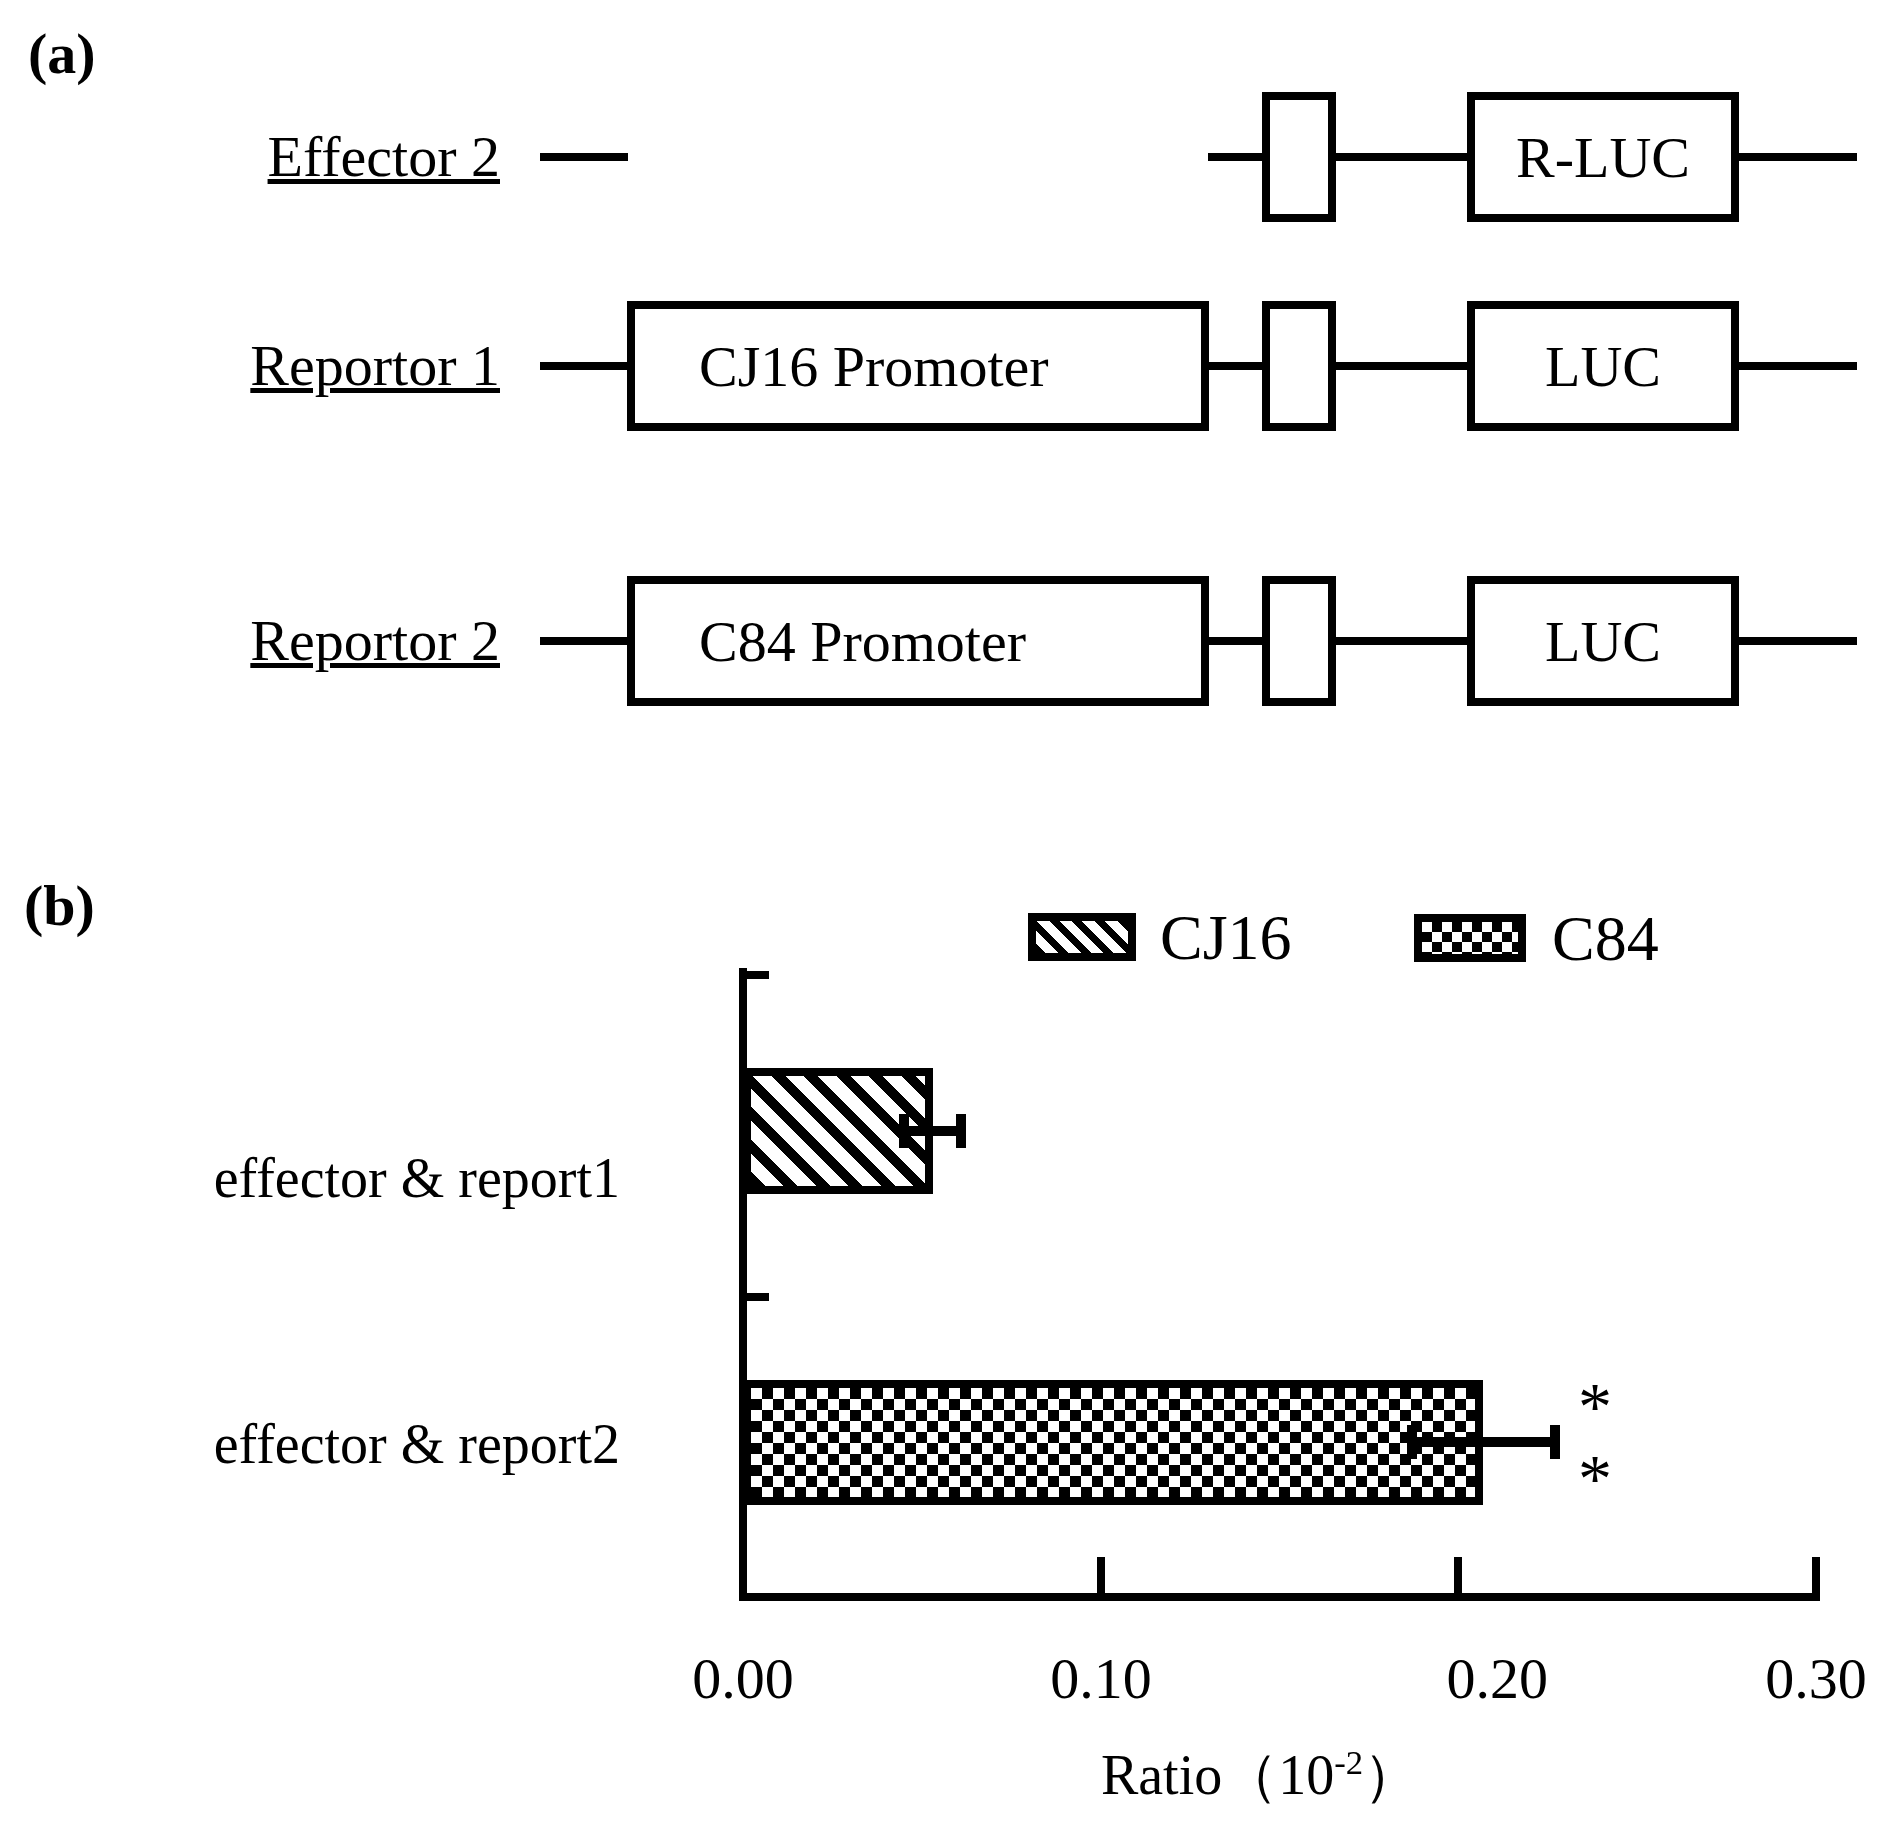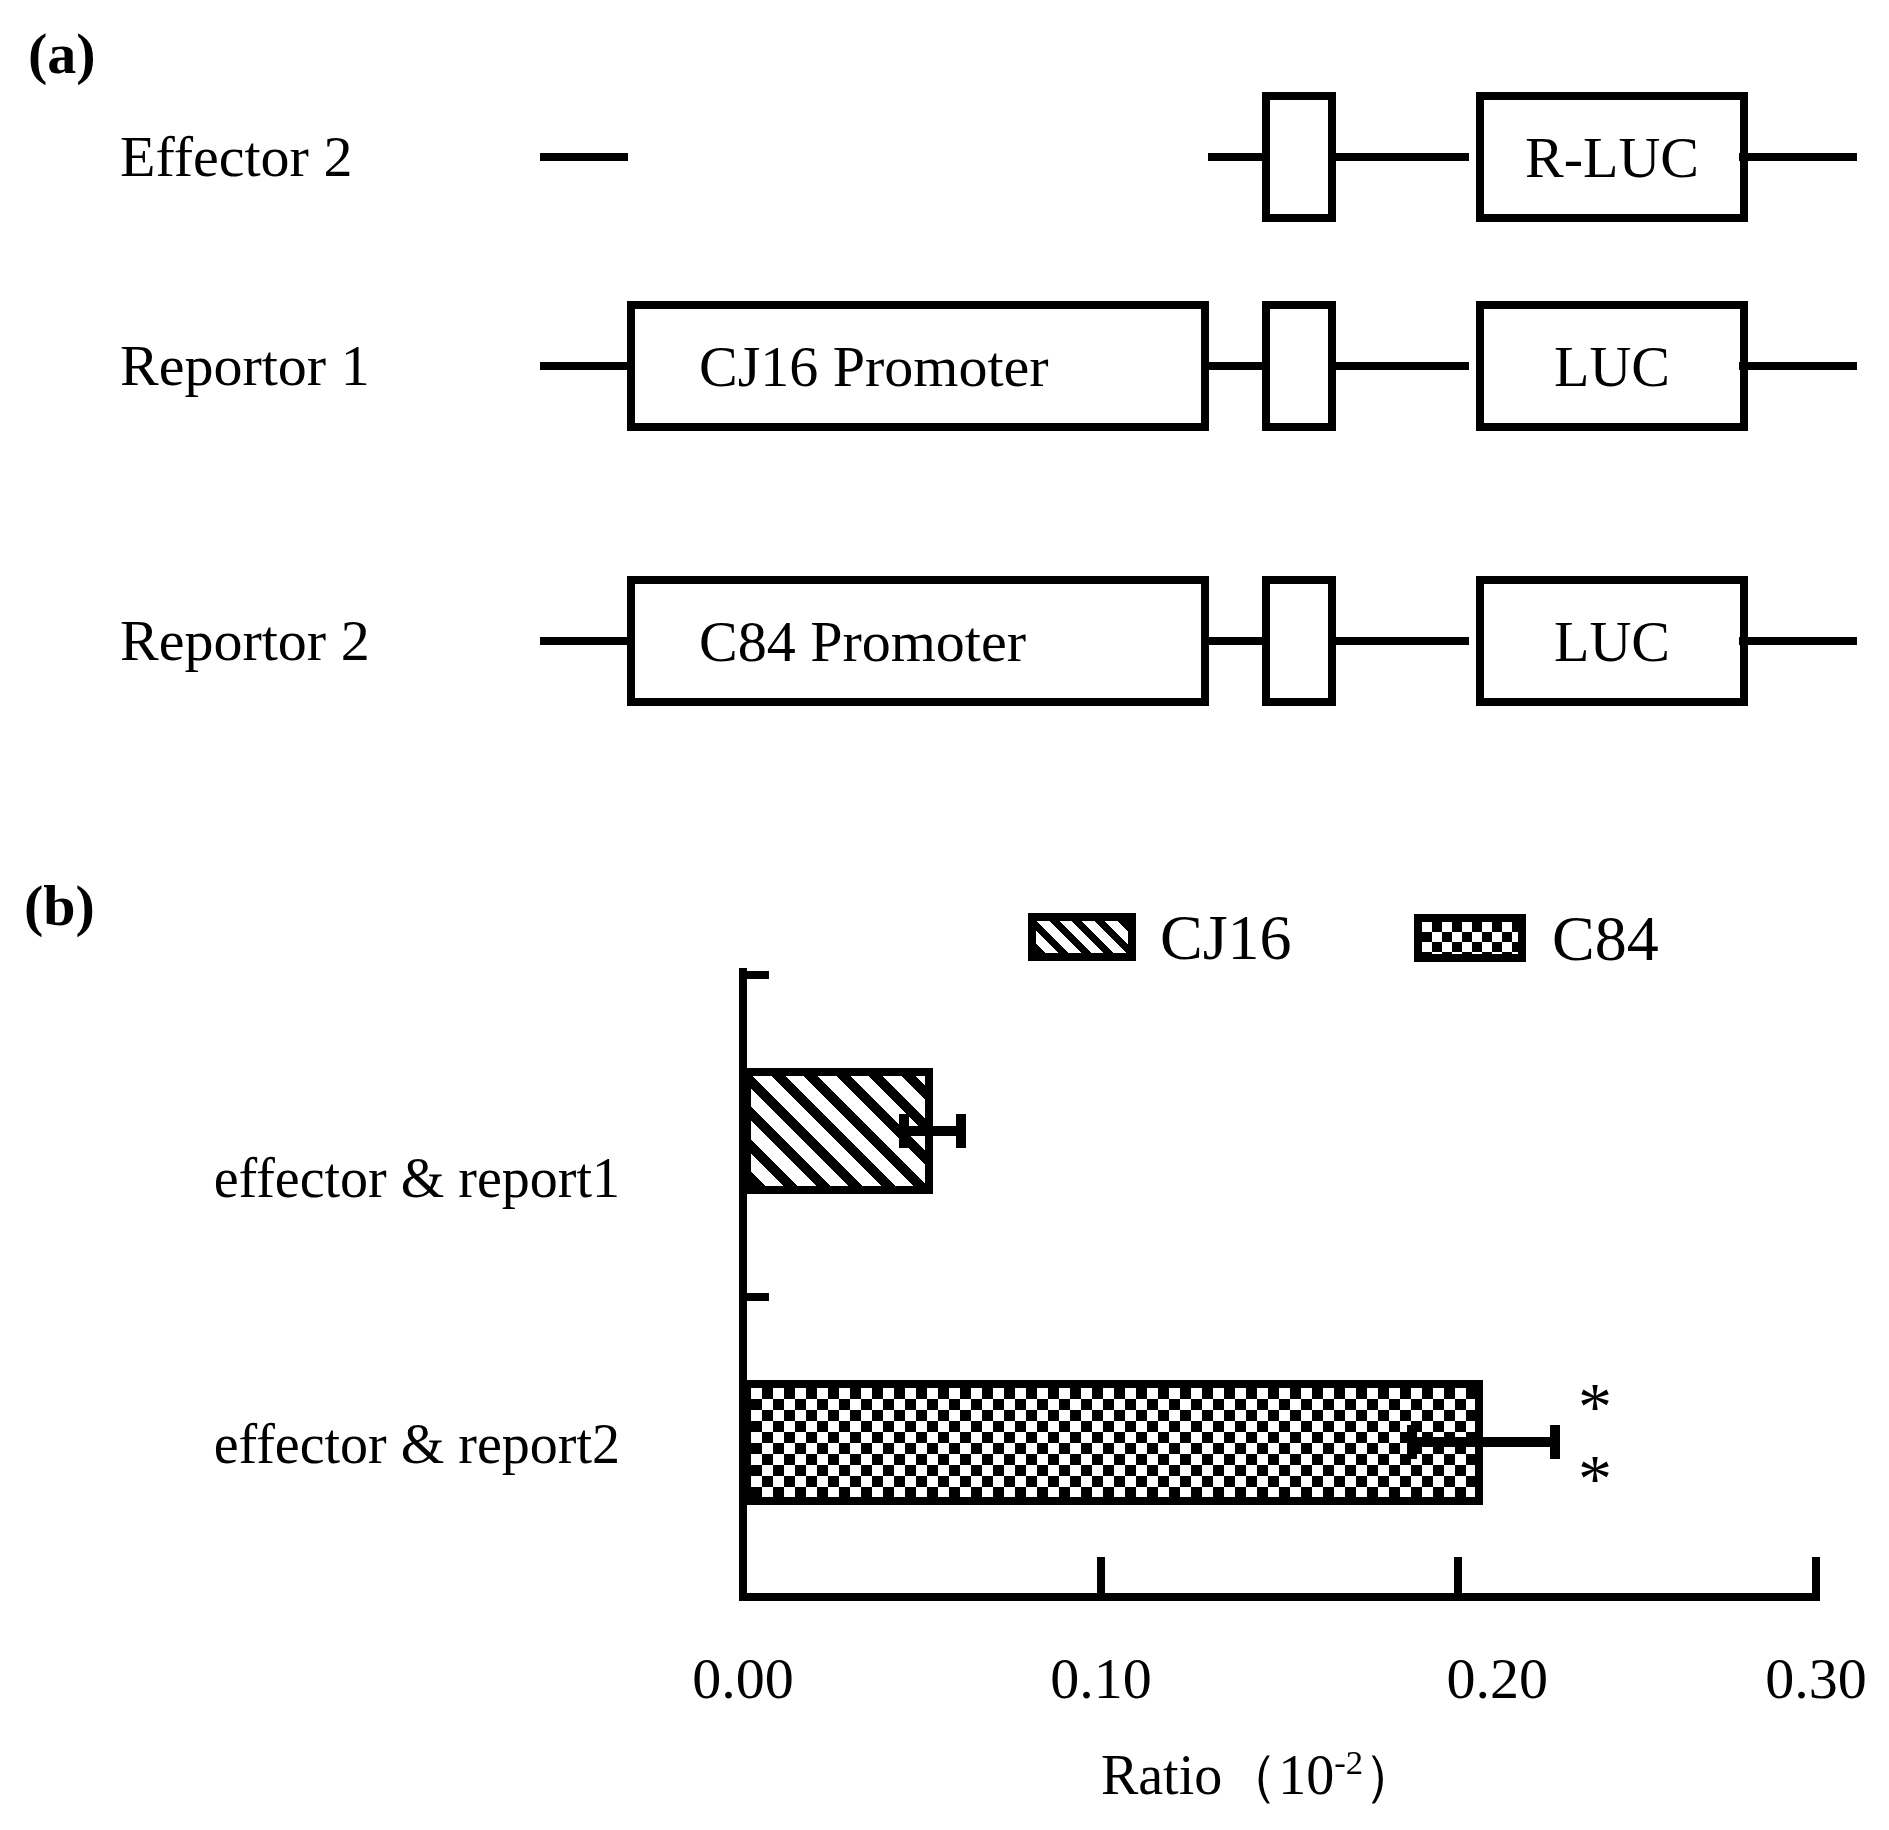--- a/index.html
+++ b/index.html
@@ -3,33 +3,33 @@
 <meta charset="utf-8">
 <style>
   html,body{margin:0;padding:0;background:#fff;}
   #figure{position:relative;width:1889px;height:1830px;background:#fff;color:#000;
           font-family:"Liberation Serif","DejaVu Serif",serif;overflow:hidden;}
   .abs{position:absolute;}
   .panel-label{font-weight:bold;font-size:58px;}
   
   .pa-row{position:absolute;left:0;width:1889px;height:130px;}
   .pa-name{position:absolute;left:120px;top:0;width:380px;height:130px;
-           font-size:58px;text-align:left;line-height:130px;white-space:nowrap;}
+           font-size:58px;text-align:right;line-height:130px;white-space:nowrap;text-decoration:underline;}
   .pa-hline{position:absolute;top:61px;height:8px;background:#000;}
   .l-leader{left:540px;width:88px;}
   .l-gap1{left:1208px;width:56px;}
   .l-gap2{left:1335px;width:134px;}
   .l-tail{left:1739px;width:118px;}
   .pa-box{position:absolute;top:0;height:130px;border:8px solid #000;background:#fff;
           box-sizing:border-box;display:flex;align-items:center;justify-content:center;
           font-size:58px;white-space:nowrap;}
   .pa-box-promoter{left:627px;width:582px;}
   .pa-box-promoter.left-text{justify-content:flex-start;padding-left:64px;}
   .pa-box-small{left:1262px;width:74px;}
-  .pa-box-reporter{left:1467px;width:272px;margin-left:9px;}
+  .pa-box-reporter{left:1467px;width:272px;}
   
   .legend-swatch{position:absolute;border:8px solid #000;box-sizing:border-box;background:#fff;}
   .legend-label{position:absolute;font-size:64px;line-height:52px;white-space:nowrap;}
   
   .hatch-small{background:repeating-linear-gradient(45deg,#000 0 7px,#fff 7px 16px);}
   .hatch{background:repeating-linear-gradient(45deg,#000 0 10px,#fff 10px 23px);}
   .checker-small{background:repeating-conic-gradient(#000 0% 25%,#fff 0% 50%);background-size:20px 20px;}
   .checker{background:repeating-conic-gradient(#000 0% 25%,#fff 0% 50%);background-size:22px 22px;}
   
   .axis{background:#000;}

